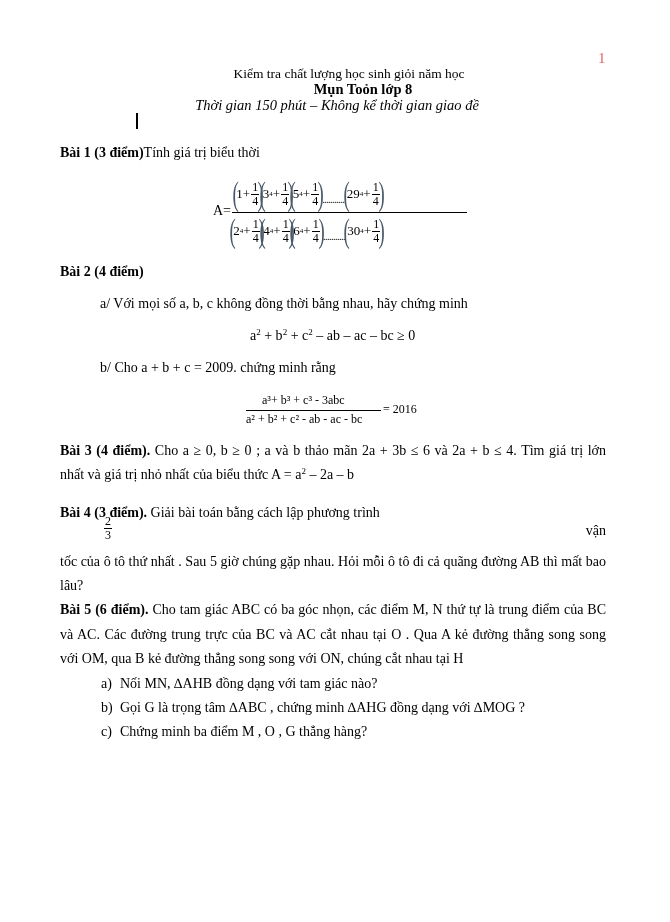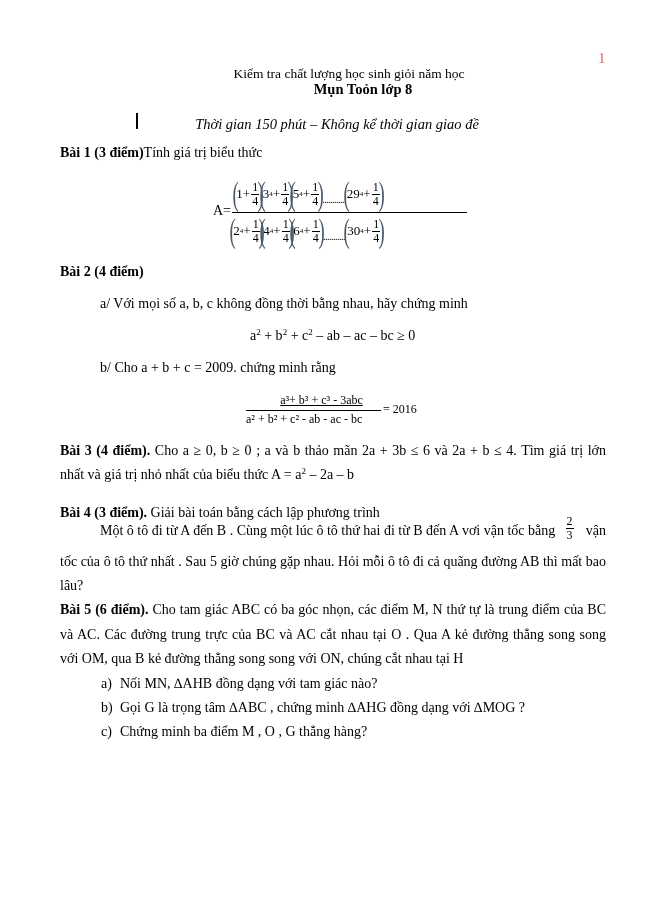--- a/index.html
+++ b/index.html
@@ -6,21 +6,21 @@
     body {
       width: 670px; height: 922px; position: relative; overflow: hidden;
       font-family: "Liberation Serif", "DejaVu Serif", serif;
       color: #000; font-size: 14px;
     }
     .abs { position: absolute; white-space: nowrap; }
     .page-num { left: 598px; top: 50px; color: #e06666; font-size: 15px; }
     .hdr { left: 0; width: 670px; text-align: center; }
     .hdr1 { top: 66px; font-size: 13.5px; padding-left: 0; margin-left: 12px; }
     .hdr2 { top: 81px; font-size: 14.5px; font-weight: bold; margin-left: 26px; }
-    .hdr3 { top: 97px; font-size: 14.5px; font-style: italic; margin-top: 19px; }
+    .hdr3 { top: 97px; font-size: 14.5px; font-style: italic; }
     .hdr-inner { display: inline-block; transform: translateX(2px); }
     .cursor { left: 136px; top: 113px; width: 1.5px; height: 16px; background: #000; }
     .bold { font-weight: bold; }
     .line { left: 60px; font-size: 14px; }
     .indent { left: 100px; }
     .just { width: 546px; text-align: justify; text-align-last: justify; white-space: normal; }
     sup { font-size: 9px; vertical-align: 5px; line-height: 0; }
     .small-sup { font-size: 7px; vertical-align: 6px; line-height: 0; }
 
     
@@ -31,21 +31,21 @@
     .bigfrac .den { top: 37px; left: 19px; }
     .bigfrac .bar { position: absolute; left: 19px; top: 36px; width: 235px; height: 1px; background: #000; }
     .factor { display: inline-flex; align-items: center; font-size: 13px; }
     .paren { font-size: 34px; color: #4a5a6a; font-weight: 100; transform: scaleX(0.55); line-height: 34px; display: inline-block; margin: 0 -5px; }
     .mini-frac { display: inline-flex; flex-direction: column; align-items: center; font-size: 12px; line-height: 13px; margin: 0 1px; }
     .mini-frac .fb { width: 8px; height: 1px; background: #000; }
     .dots { font-size: 10px; letter-spacing: -0.5px; margin: 0 1px; position: relative; top: 5px; }
 
     
     .frac2 { left: 246px; top: 393px; height: 36px; }
-    .frac2 .n { position: absolute; left: 8px; width: 135px; text-align: center; top: 0; font-size: 12px; text-decoration: underline; }
+    .frac2 .n { position: absolute; left: 16px; width: 135px; text-align: left; top: 0; font-size: 12px; }
     .frac2 .fbar { position: absolute; left: 0; top: 17px; width: 135px; height: 1px; background: #000; }
     .frac2 .d { position: absolute; left: 0; width: 135px; top: 19px; font-size: 12px; }
     .frac2 .eq { position: absolute; left: 137px; top: 9px; font-size: 12px; }
 
     .twothirds { display: inline-flex; flex-direction: column; align-items: center; vertical-align: middle; font-size: 12px; line-height: 13px; margin: 0 6px 0 4px; position: relative; top: -2px; }
     .twothirds .fb { width: 8px; height: 1px; background: #000; }
 
     .sub { left: 101px; font-size: 14px; }
     .sub .lbl { display: inline-block; width: 19px; }
   </style>
@@ -54,21 +54,21 @@
 
 <div class="abs page-num">1</div>
 
 <div class="abs hdr hdr1"><span class="hdr-inner">Kiểm tra chất lượng học sinh giỏi năm học</span></div>
 <div class="abs hdr hdr2"><span class="hdr-inner">Mụn Toỏn lớp 8</span></div>
 <div class="abs hdr hdr3"><span class="hdr-inner">Thời gian 150 phút – Không kể thời gian giao đề</span></div>
 
 <div class="abs cursor"></div>
 
 <div class="abs line" style="top:145px;">
-  <span class="bold">Bài 1 (3 điểm)</span><span>Tính giá trị biểu thức</span>
+  <span class="bold">Bài 1 (3 điểm)</span><span>Tính giá trị biểu thời</span>
 </div>
 
 <div class="abs bigfrac">
   <span class="lhs">A=</span>
   <div class="num">
     <span class="factor">
         <span class="paren">(</span>
         <span>1</span>
         <span>+</span>
         <span class="mini-frac">
@@ -187,21 +187,20 @@
   <span class="bold">Bài 3 (4 điểm).</span><span> Cho a ≥ 0, b ≥ 0 ; a và b thảo mãn 2a + 3b ≤ 6 và 2a + b ≤ 4. Tìm giá trị lớn</span>
 </div>
 <div class="abs line" style="top:467px;">
   <span>nhất và giá trị nhỏ nhất của biểu thức A = a</span><sup>2</sup><span> – 2a – b</span>
 </div>
 
 <div class="abs line" style="top:505px;">
   <span class="bold">Bài 4 (3 điểm).</span><span> Giải bài toán bằng cách lập phương trình</span>
 </div>
 <div class="abs" style="left:100px; top:517px; width:506px; font-size:14px; display:flex; justify-content:space-between; align-items:center;">
-  <span>Một ô tô đi từ A đến B . Cùng một lúc ô tô thứ hai đi từ B đến A vơi vận tốc bằng</span>
   <span class="twothirds">
       <span>2</span>
       <span class="fb"></span>
       <span>3</span>
     </span>
   <span>vận</span>
 </div>
 <div class="abs line just" style="top:554px;">tốc của ô tô thứ nhất . Sau 5 giờ chúng gặp nhau. Hỏi mỗi ô tô đi cả quãng đường AB thì mất bao</div>
 <div class="abs line" style="top:578px;">lâu?</div>
 

